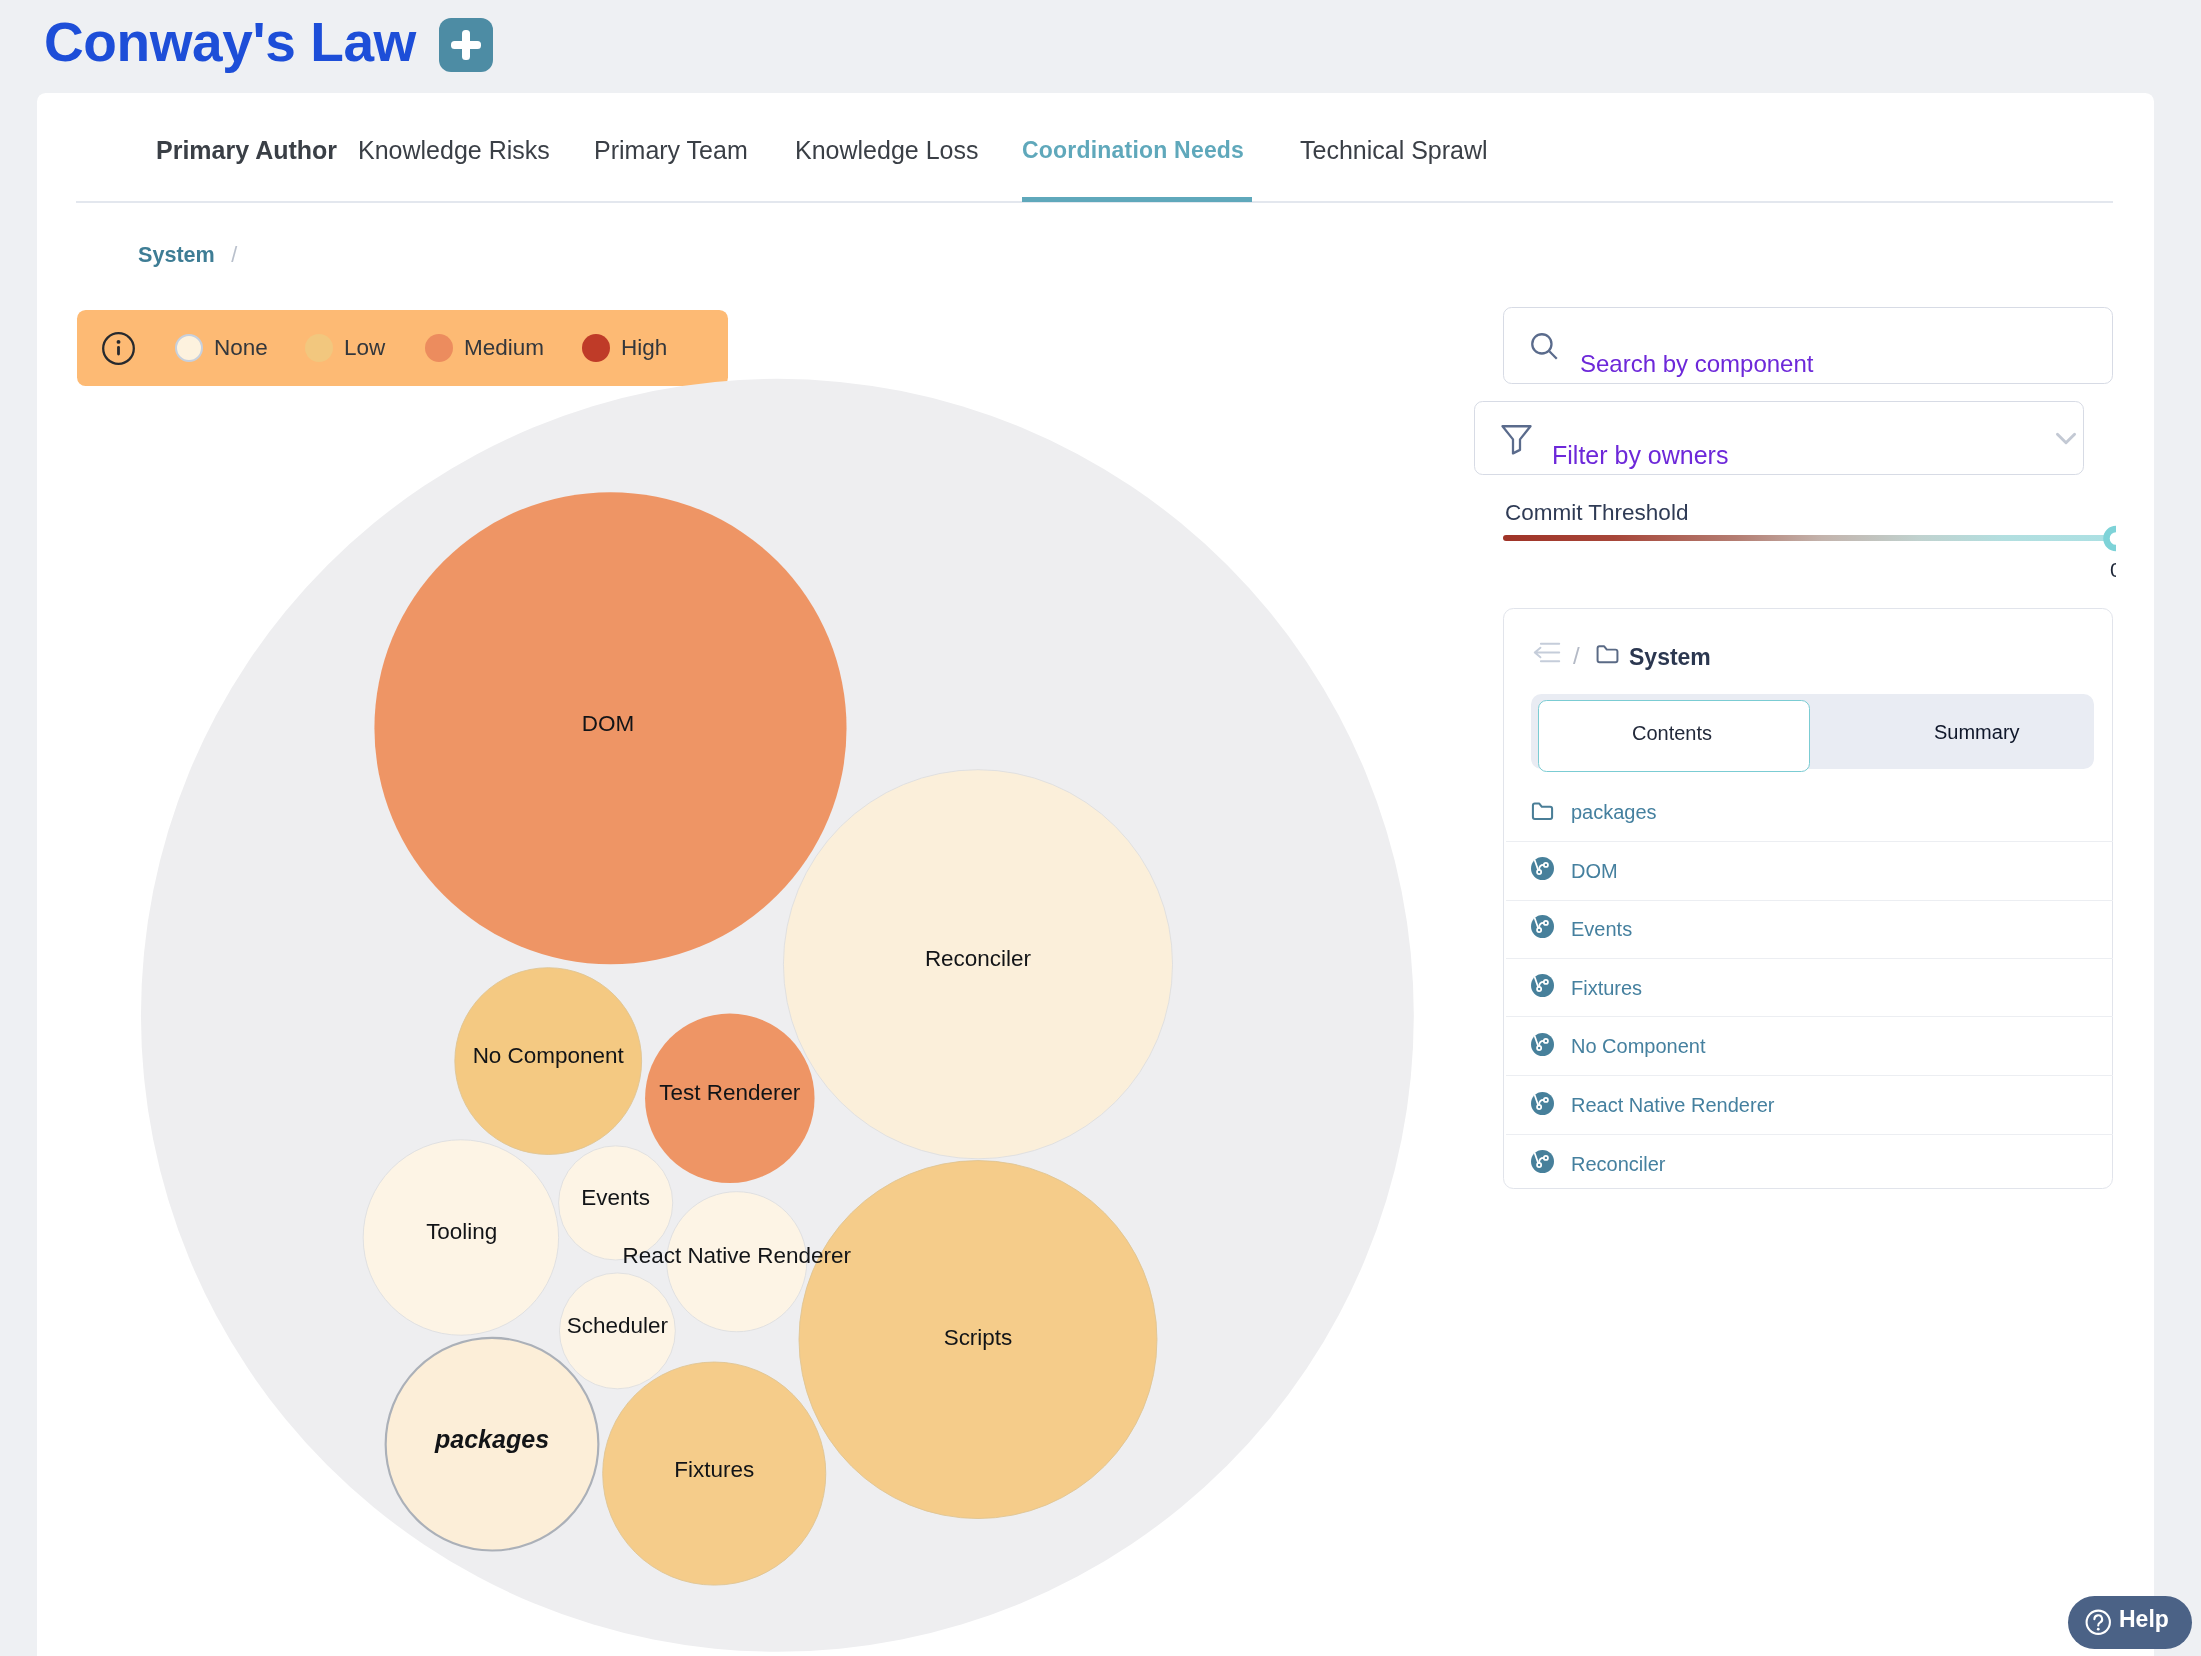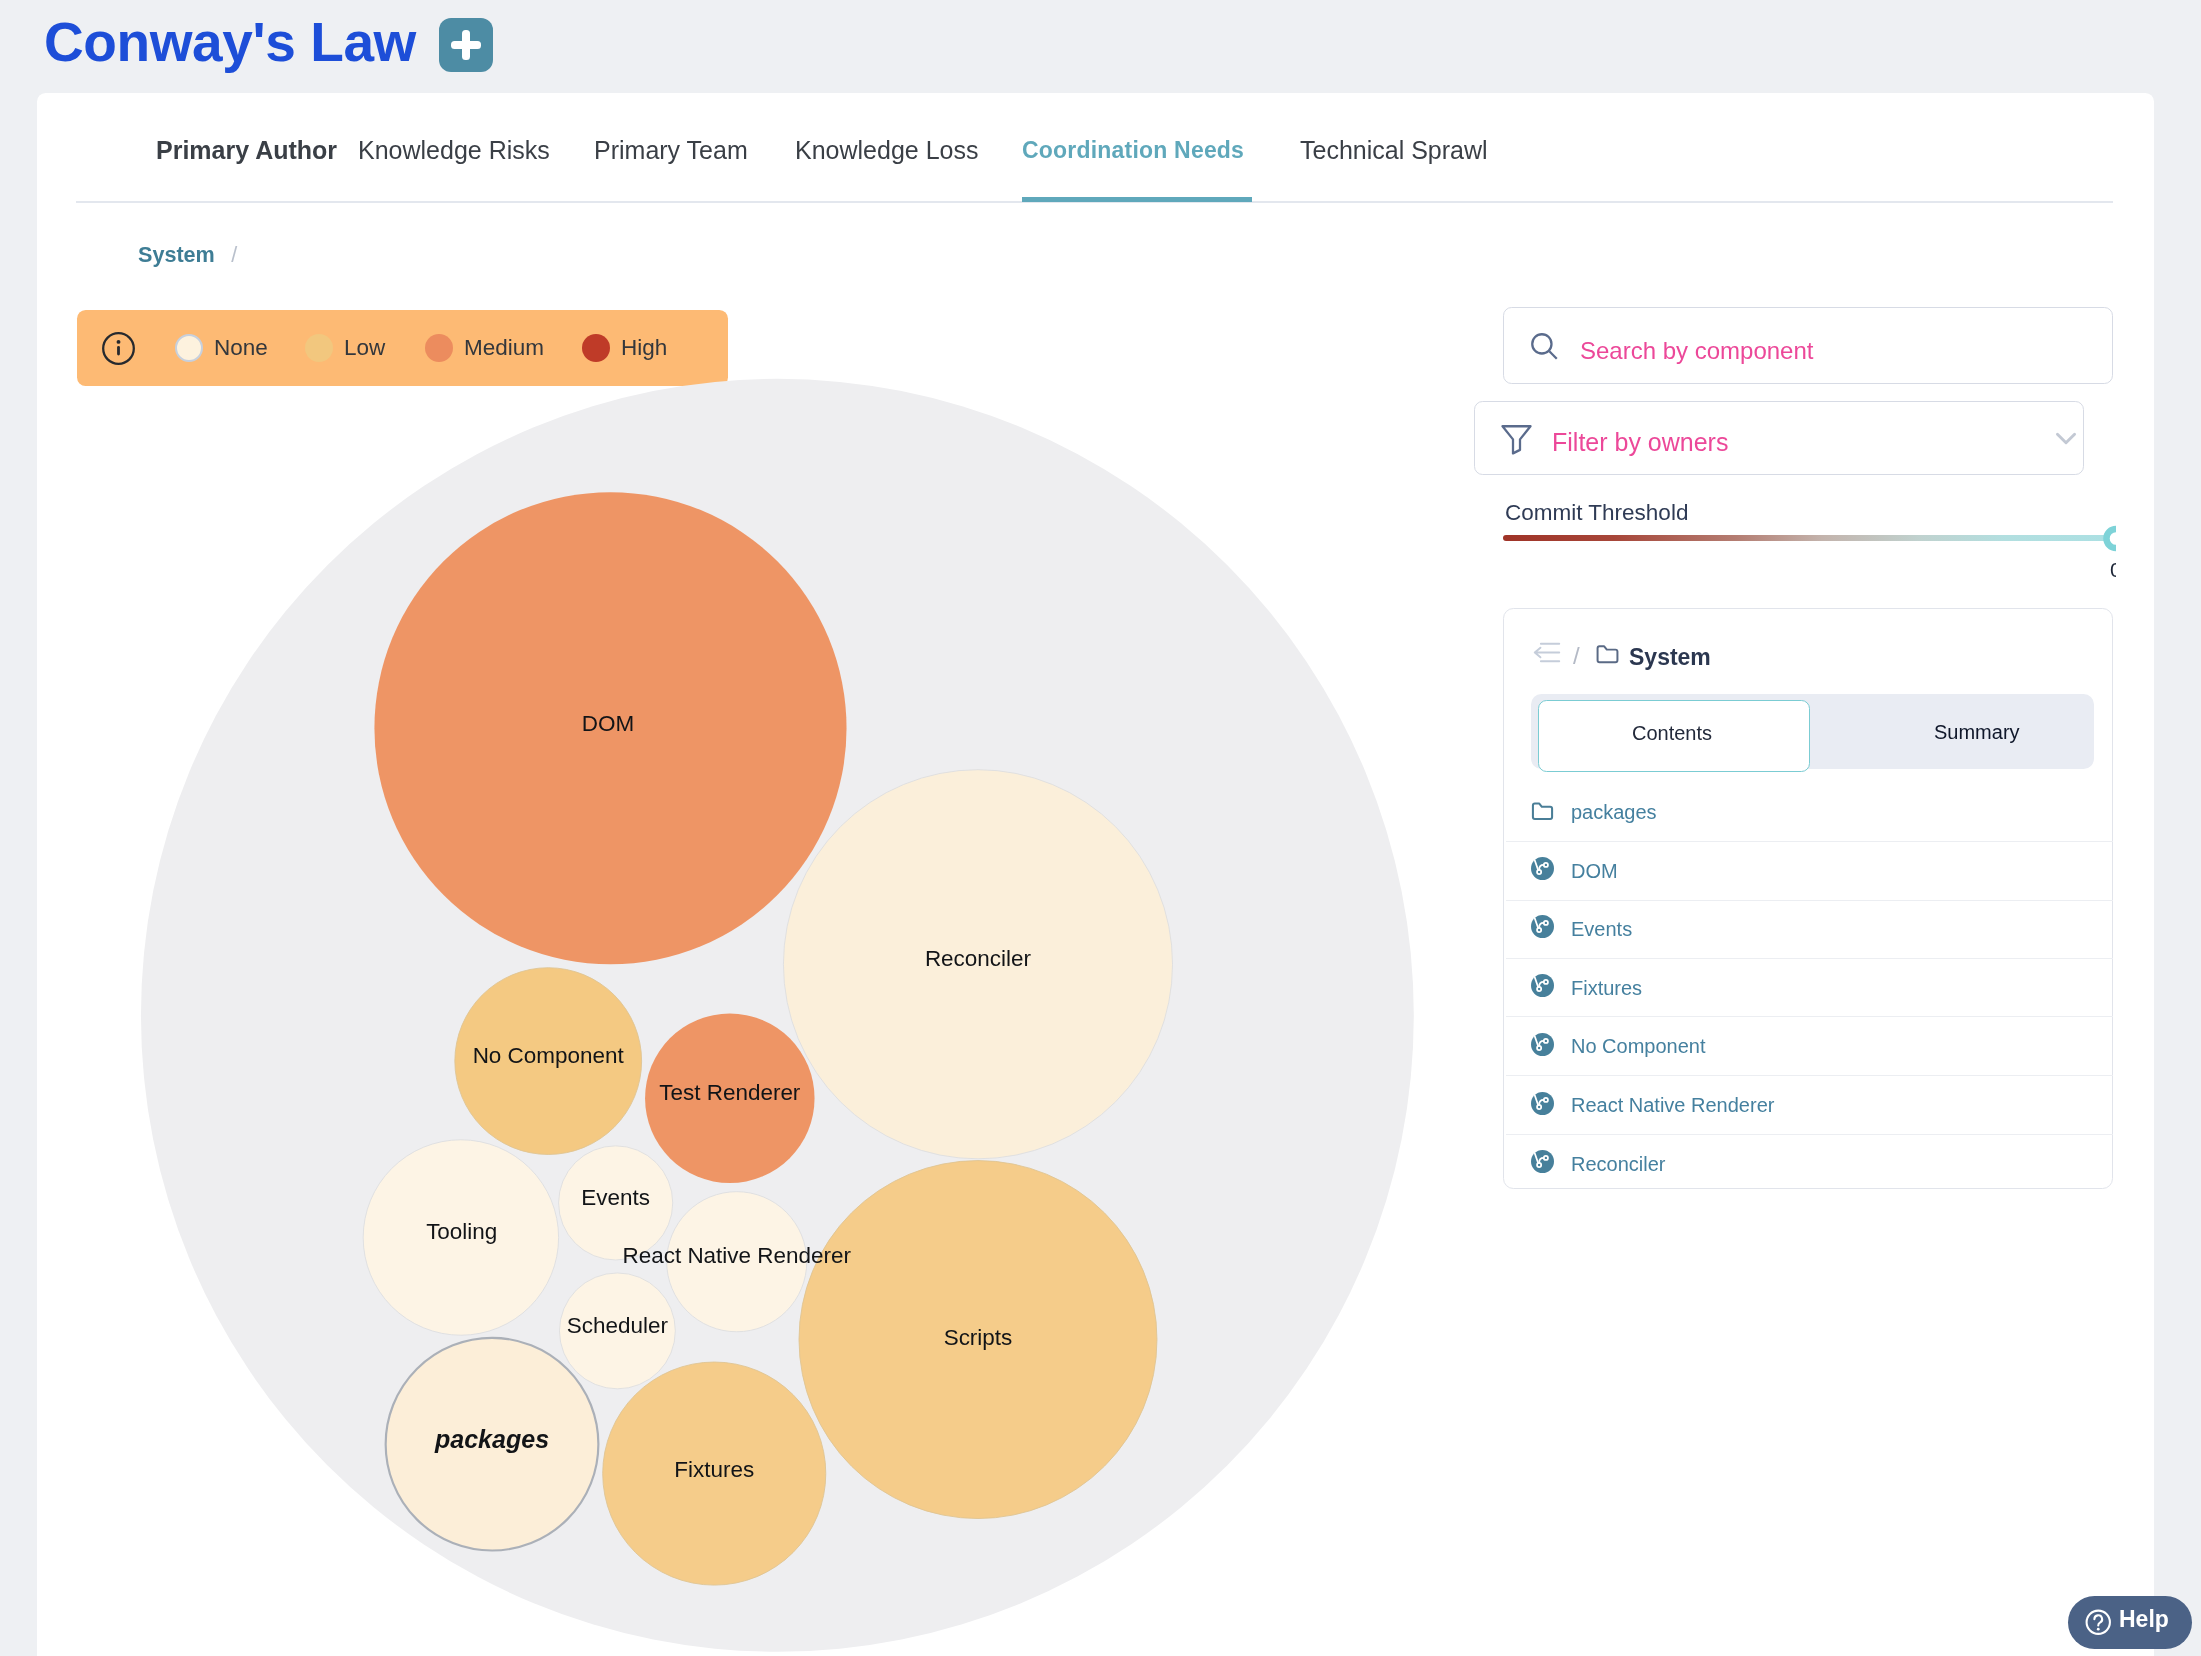--- a/index.html
+++ b/index.html
@@ -20,21 +20,21 @@
   .tabunder { position:absolute; left:1022px; top:197px; width:230px; height:5.2px; background:#5fa8bb; }
 
   .crumb { position:absolute; left:138px; top:242px; font-size:21.6px; font-weight:700; color:#3e7d95; }
   .crumb .sl { color:#b9c0cc; font-weight:400; margin-left:10.4px; }
 
   .legend { position:absolute; left:77px; top:310px; width:651px; height:76px; background:#fdba74; border-radius:8.6px; }
   .lg-item { position:absolute; font-size:22.5px; color:#33373c; top:25px; }
   .sw { position:absolute; top:24px; width:28px; height:28px; border-radius:50%; }
 
   .sidebox { position:absolute; background:#fff; border:1.3px solid #d7dbe5; border-radius:8.6px; }
-  .ph { color:#ec4899; font-size:24px; position:absolute; }
+  .ph { color:#6d28d9; font-size:24px; position:absolute;margin-top:13px; }
 
   .help { position:absolute; left:2068px; top:1596px; width:124px; height:53px; background:#4b6286; border-radius:27px; color:#fff; font-size:23px; font-weight:700; }
   .help span { position:absolute; left:51px; top:9.5px; font-size:23px; }
   .rowtxt { position:absolute; left:67px; font-size:20px; color:#45809f; }
   .divl { position:absolute; left:1.7px; width:607px; height:0.9px; background:#eceef2; }
   .giticon { left:27px; }
 </style>
 </head>
 <body>
   <div class="title">Conway's Law</div>

